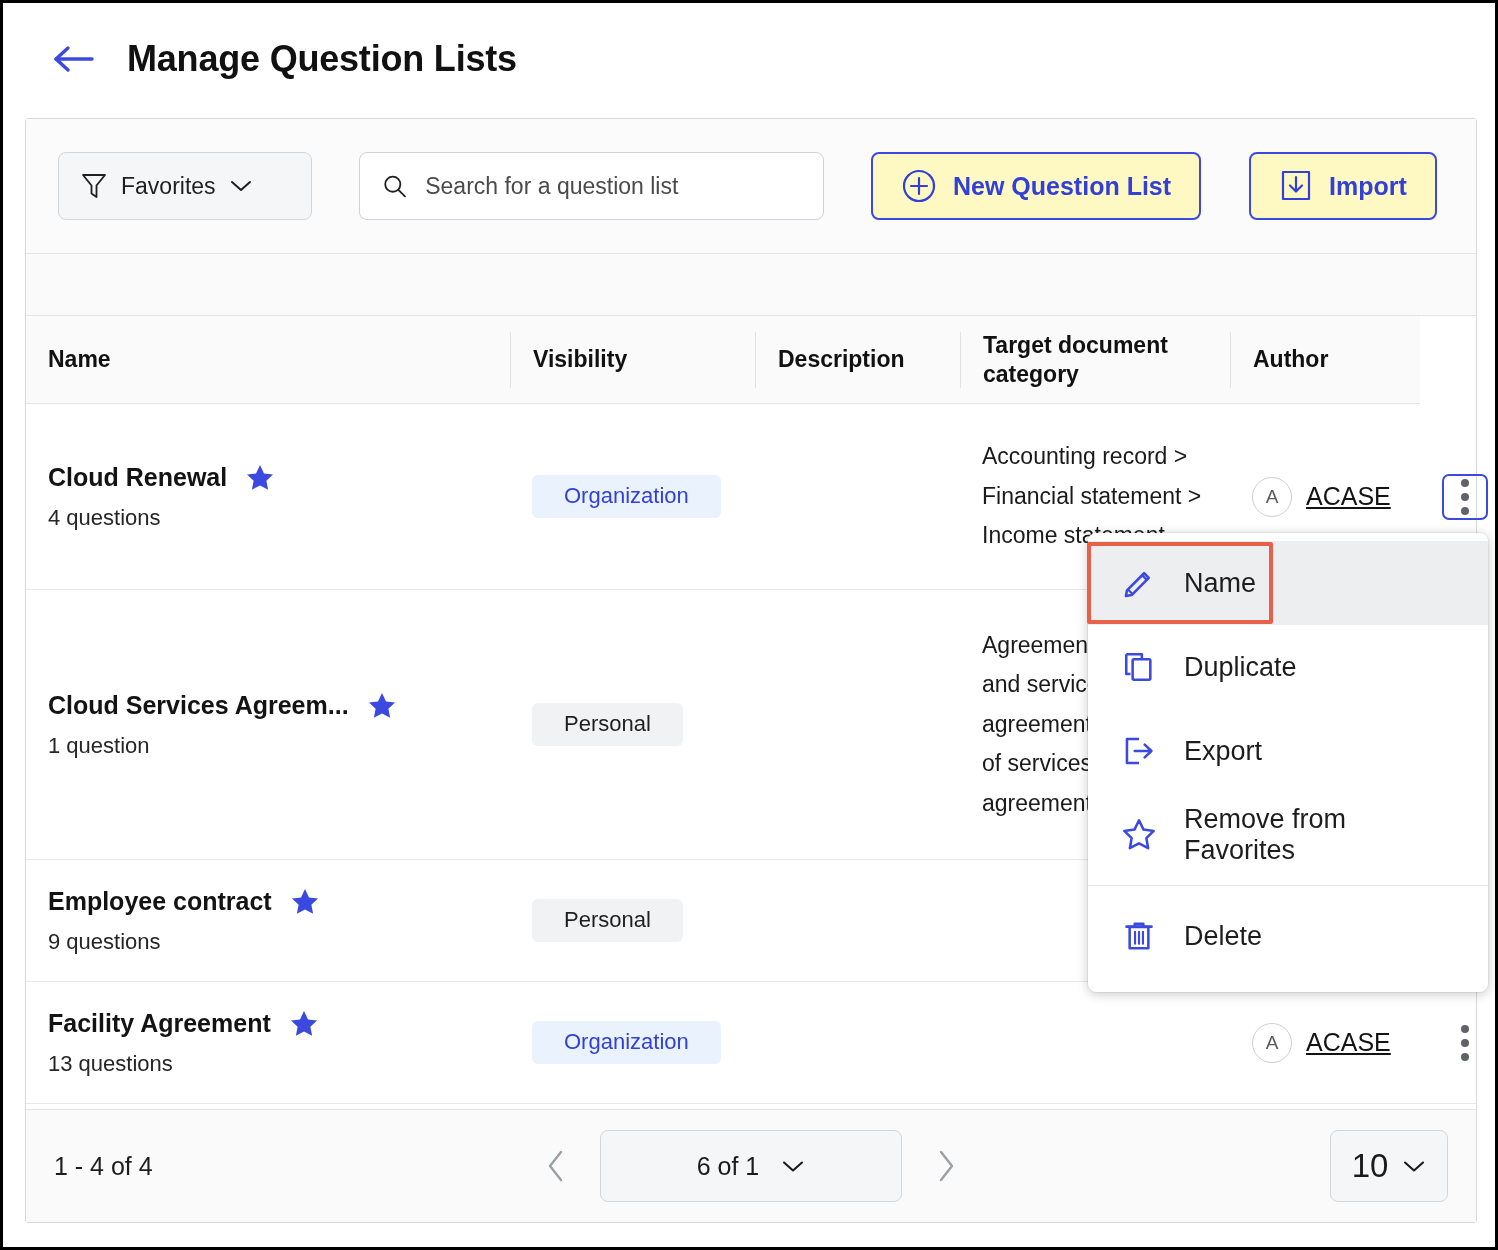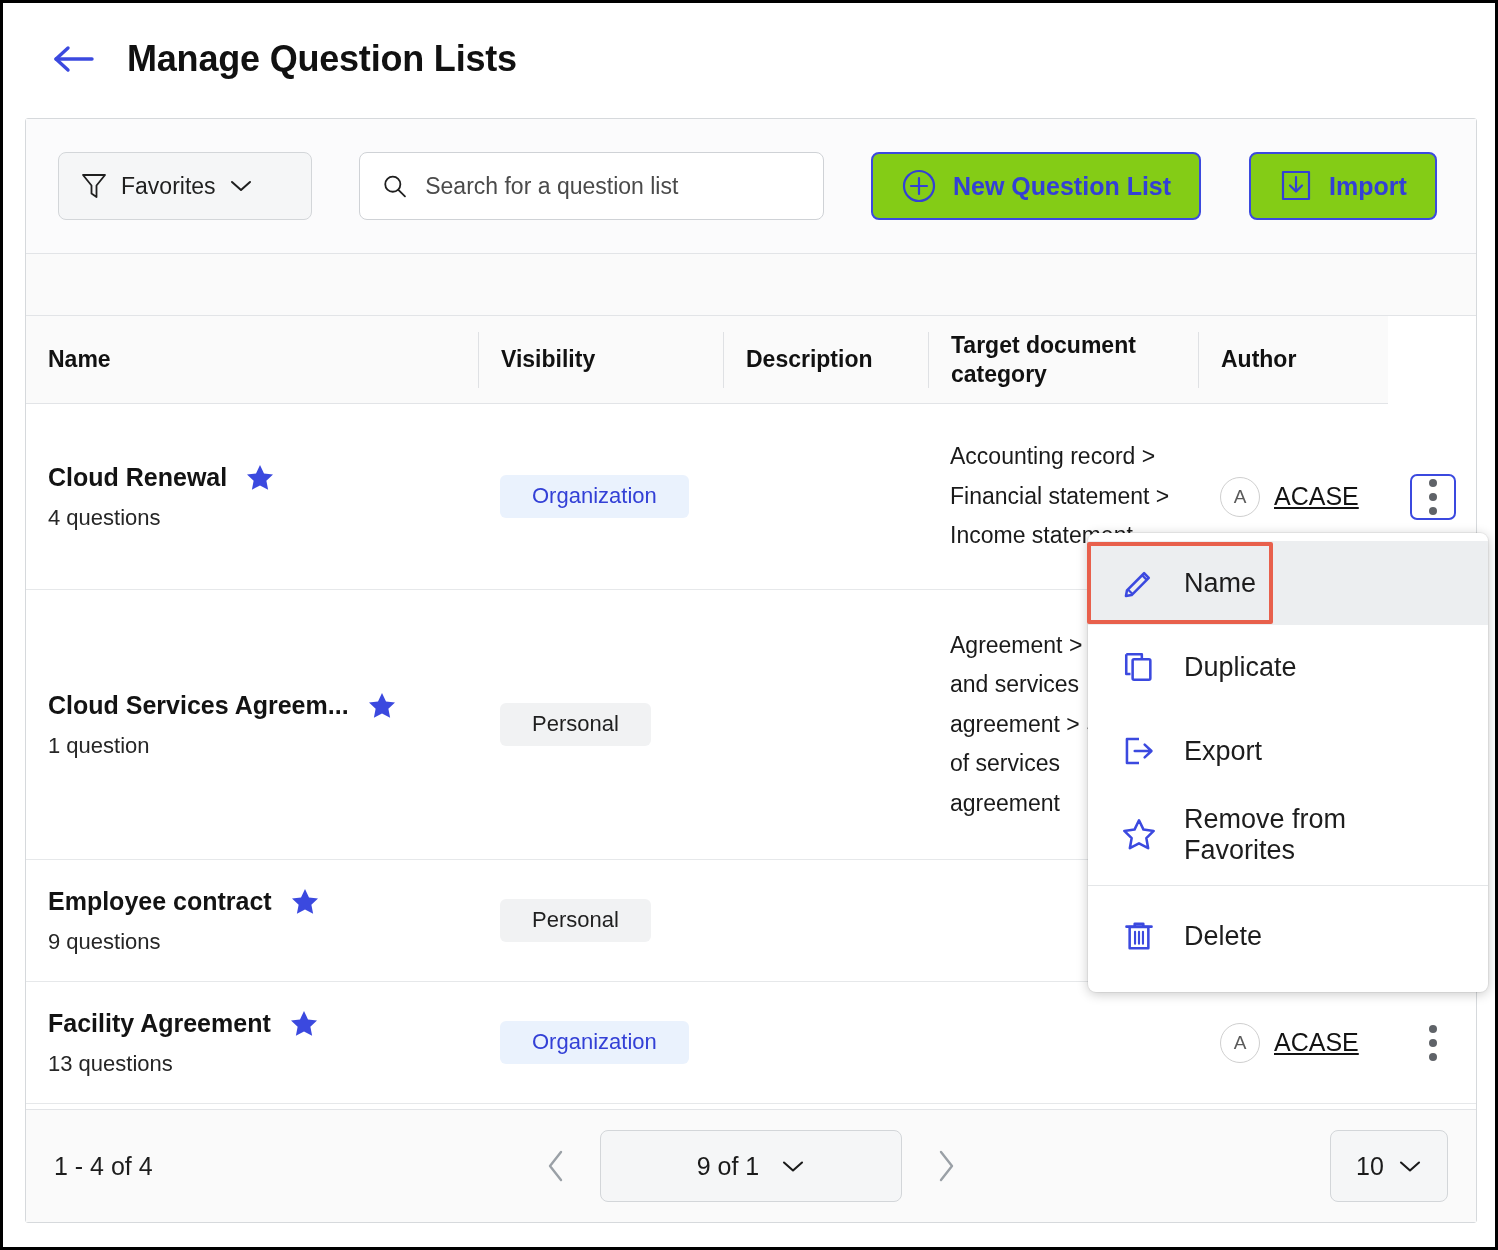--- a/index.html
+++ b/index.html
@@ -96,21 +96,21 @@
     color: #1f1f1f;
     background: transparent;
     width: 100%;
   }
   .search-box input::placeholder { color: #4a4a4a; }
   .primary-btn {
     height: 68px;
     margin-left: 47px;
     border: 2px solid #3b49df;
     border-radius: 8px;
-    background: #84cc16;
+    background: #fef9c3;
     color: #3340d6;
     font-size: 25px;
     font-weight: bold;
     display: flex;
     align-items: center;
     gap: 16px;
     padding: 0 28px;
     cursor: pointer;
   }
   .import-btn { margin-left: 48px; }
@@ -131,21 +131,21 @@
   }
   .thead .cell {
     font-size: 23px;
     font-weight: bold;
     color: #111111;
     padding: 0 22px;
     line-height: 1.26;
     align-self: center;
   }
   .c-name { width: 452px; flex: 0 0 452px; }
-  .c-vis  { width: 245px; flex: 0 0 245px; border-left: 1px solid #dfe1e4; height: 56px; display:flex; align-items:center;}
+  .c-vis  { width: 245px; flex: 0 0 245px; border-left: 1px solid #dfe1e4; height: 56px; display:flex; align-items:center;margin-left:32px;}
   .c-desc { width: 205px; flex: 0 0 205px; border-left: 1px solid #dfe1e4; height: 56px; display:flex; align-items:center;}
   .c-tgt  { width: 270px; flex: 0 0 270px; border-left: 1px solid #dfe1e4; height: 56px; display:flex; align-items:center;}
   .c-auth { width: 190px; flex: 0 0 190px; border-left: 1px solid #dfe1e4; height: 56px; display:flex; align-items:center;}
   .c-act  { flex: 1 1 auto; background: #ffffff; height: 88px; }
   .thead .c-act { border-left: none; }
   .trow {
     display: flex;
     border-bottom: 1px solid #e6e8ea;
     background: #ffffff;
     align-items: center;
@@ -253,21 +253,21 @@
   }
   .size-select {
     position: absolute;
     right: 28px;
     width: 118px; height: 72px;
     border: 1px solid #d3d6d9;
     border-radius: 8px;
     background: #f5f6f7;
     display: flex; align-items: center; justify-content: center;
     gap: 14px;
-    font-size: 25px;
+    font-size: 33px;
     color: #1b1b1b;
     cursor: pointer;
   }
   
   .ctx-menu {
     position: absolute;
     left: 1085px; top: 530px;
     width: 400px;
     background: #ffffff;
     border-radius: 8px;
@@ -487,21 +487,21 @@
 
     <div class="footer">
       <div class="range-txt">1 - 4 of 4</div>
       <div class="pager">
         <div class="chev-btn">
           <svg width="22" height="34" viewBox="0 0 22 34">
             <path d="M16 3 L5 17 L16 31" fill="none" stroke="#9aa0a6" stroke-width="2.4" stroke-linecap="round" stroke-linejoin="round"></path>
           </svg>
         </div>
         <div class="page-select">
-          <span>9 of 1</span>
+          <span>6 of 1</span>
           <svg width="24" height="15" viewBox="0 0 24 15">
             <path d="M3 3.5 L12 11.5 L21 3.5" fill="none" stroke="#1b1b1b" stroke-width="2.1" stroke-linecap="round" stroke-linejoin="round"></path>
           </svg>
         </div>
         <div class="chev-btn">
           <svg width="22" height="34" viewBox="0 0 22 34">
             <path d="M6 3 L17 17 L6 31" fill="none" stroke="#9aa0a6" stroke-width="2.4" stroke-linecap="round" stroke-linejoin="round"></path>
           </svg>
         </div>
       </div>

